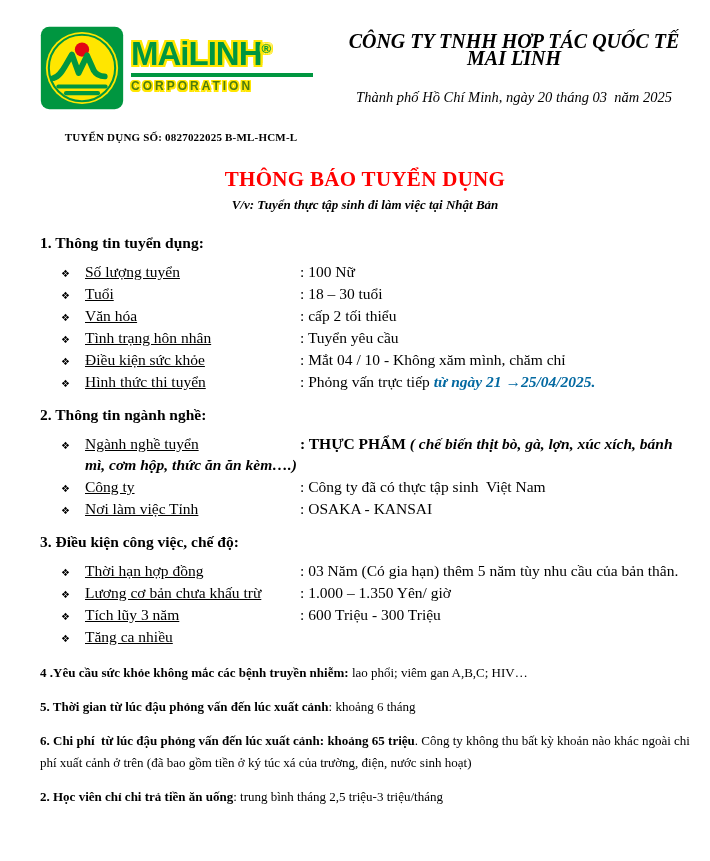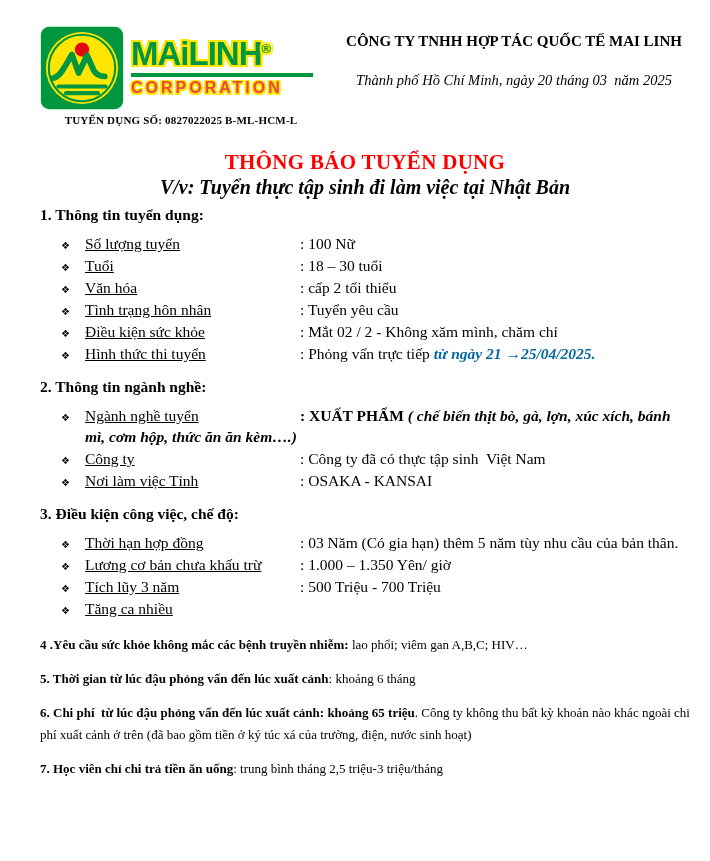--- a/index.html
+++ b/index.html
@@ -21,41 +21,41 @@
     font-size:33px; line-height:36px; letter-spacing:-1px; color:#009640;
     white-space:nowrap;
     text-shadow:-2px -2px 0 #FFE600, 2px -2px 0 #FFE600, -2px 2px 0 #FFE600,
                  2px 2px 0 #FFE600, -2px 0 0 #FFE600, 2px 0 0 #FFE600,
                  0 -2px 0 #FFE600, 0 2px 0 #FFE600;
   }
   .brand-word sup { font-size:13px; letter-spacing:0; }
   .brand-bar { height:4px; background:#009640; margin:1px 0 2px; width:182px; }
   .brand-corp {
     font-family:"Liberation Sans", sans-serif; font-weight:bold;
-    font-size:16px; letter-spacing:3px; color:#ef4444; white-space:nowrap;
+    font-size:12px; letter-spacing:3px; color:#4d7c0f; white-space:nowrap;
     text-shadow:-1.5px -1.5px 0 #FFE600, 1.5px -1.5px 0 #FFE600,
                 -1.5px 1.5px 0 #FFE600, 1.5px 1.5px 0 #FFE600,
                 -1.5px 0 0 #FFE600, 1.5px 0 0 #FFE600,
                  0 -1.5px 0 #FFE600, 0 1.5px 0 #FFE600;
   }
-  .recruit-no { width:282px; margin-top:4px; text-align:center;
+  .recruit-no { width:282px; margin-top:21px; text-align:center;
     font-size:11px; font-weight:bold; letter-spacing:0.2px; }
 
   .header-right { width:352px; text-align:center; padding-top:7px; }
-  .company-line { font-weight:bold; font-size:15px; line-height:17px; }
+  .company-line { font-weight:bold; font-size:20px; line-height:17px;font-style:italic; }
   .date-line { font-style:italic; font-size:14.5px; margin-top:22px; white-space:pre-wrap; }
 
   
   .doc-title { margin-top:24px; text-align:center; color:#FF0000;
     font-weight:bold; font-size:21px; line-height:24px; letter-spacing:0.3px; }
   .doc-subtitle { margin-top:3px; text-align:center; font-weight:bold;
-    font-style:italic; font-size:20px; line-height:21px; }
+    font-style:italic; font-size:13px; line-height:21px; }
 
   
-  .section { margin-top:6px; }
+  .section { margin-top:17px; }
   .section + .section { margin-top:12px; }
   .section-heading { font-weight:bold; font-size:15.5px; line-height:21px; margin:0 0 8px 0; }
   .items { margin-left:45px; }
   .item { position:relative; font-size:15.5px; line-height:21px;
     margin-bottom:1px; white-space:pre-wrap; }
   .bullet { position:absolute; left:-24px; top:2px; font-size:10px;
     font-family:"DejaVu Sans", sans-serif; color:#000; }
   .label { display:inline-block; width:215px; vertical-align:top; white-space:normal;text-decoration:underline; }
   .red-text { color:#0369a1; font-weight:bold; font-style:italic; }
   .bold-value { font-weight:bold; }
@@ -101,42 +101,42 @@
   <div class="doc-title">THÔNG BÁO TUYỂN DỤNG</div>
   <div class="doc-subtitle">V/v: Tuyển thực tập sinh đi làm việc tại Nhật Bản</div>
 
   <div class="section">
     <div class="section-heading">1. Thông tin tuyển dụng:</div>
     <div class="items">
       <div class="item"><span class="bullet">❖</span><span class="label">Số lượng tuyển</span><span class="value">: 100 Nữ</span></div>
       <div class="item"><span class="bullet">❖</span><span class="label">Tuổi</span><span class="value">: 18 – 30 tuổi</span></div>
       <div class="item"><span class="bullet">❖</span><span class="label">Văn hóa</span><span class="value">: cấp 2 tối thiểu</span></div>
       <div class="item"><span class="bullet">❖</span><span class="label">Tình trạng hôn nhân</span><span class="value">: Tuyển yêu cầu</span></div>
-      <div class="item"><span class="bullet">❖</span><span class="label">Điều kiện sức khỏe</span><span class="value">: Mắt 02 / 2 - Không xăm mình, chăm chỉ</span></div>
+      <div class="item"><span class="bullet">❖</span><span class="label">Điều kiện sức khỏe</span><span class="value">: Mắt 04 / 10 - Không xăm mình, chăm chỉ</span></div>
       <div class="item"><span class="bullet">❖</span><span class="label">Hình thức thi tuyển</span><span class="value">: Phỏng vấn trực tiếp </span><span class="value red-text">từ ngày 21 →25/04/2025.</span></div>
     </div>
   </div>
 
   <div class="section">
     <div class="section-heading">2. Thông tin ngành nghề:</div>
     <div class="items">
-      <div class="item"><span class="bullet">❖</span><span class="label">Ngành nghề tuyển</span><span class="value bold-value">: XUẤT PHẨM </span><span class="value bi-value">( chế biến thịt bò, gà, lợn, xúc xích, bánh mì, cơm hộp, thức ăn ăn kèm….)</span></div>
+      <div class="item"><span class="bullet">❖</span><span class="label">Ngành nghề tuyển</span><span class="value bold-value">: THỰC PHẨM </span><span class="value bi-value">( chế biến thịt bò, gà, lợn, xúc xích, bánh mì, cơm hộp, thức ăn ăn kèm….)</span></div>
       <div class="item"><span class="bullet">❖</span><span class="label">Công ty</span><span class="value">: Công ty đã có thực tập sinh  Việt Nam</span></div>
       <div class="item"><span class="bullet">❖</span><span class="label">Nơi làm việc Tỉnh</span><span class="value">: OSAKA - KANSAI</span></div>
     </div>
   </div>
 
   <div class="section">
     <div class="section-heading">3. Điều kiện công việc, chế độ:</div>
     <div class="items">
       <div class="item"><span class="bullet">❖</span><span class="label">Thời hạn hợp đồng</span><span class="value">: 03 Năm (Có gia hạn) thêm 5 năm tùy nhu cầu của bản thân.</span></div>
       <div class="item"><span class="bullet">❖</span><span class="label">Lương cơ bản chưa khấu trừ</span><span class="value">: 1.000 – 1.350 Yên/ giờ</span></div>
-      <div class="item"><span class="bullet">❖</span><span class="label">Tích lũy 3 năm</span><span class="value">: 500 Triệu - 700 Triệu</span></div>
+      <div class="item"><span class="bullet">❖</span><span class="label">Tích lũy 3 năm</span><span class="value">: 600 Triệu - 300 Triệu</span></div>
       <div class="item"><span class="bullet">❖</span><span class="label">Tăng ca nhiều</span><span class="value"></span></div>
     </div>
   </div>
 
   <p class="para para-first"><span class="pb">4 .Yêu cầu sức khỏe không mắc các bệnh truyền nhiễm:</span><span> lao phổi; viêm gan A,B,C; HIV…</span></p>
   <p class="para"><span class="pb">5. Thời gian từ lúc đậu phỏng vấn đến lúc xuất cảnh</span><span>: khoảng 6 tháng</span></p>
   <p class="para"><span class="pb">6. Chi phí  từ lúc đậu phỏng vấn đến lúc xuất cảnh: khoảng 65 triệu</span><span>. Công ty không thu bất kỳ khoản nào khác ngoài chi phí xuất cảnh ở trên (đã bao gồm tiền ở ký túc xá của trường, điện, nước sinh hoạt)</span></p>
-  <p class="para"><span class="pb">7. Học viên chỉ chi trả tiền ăn uống</span><span>: trung bình tháng 2,5 triệu-3 triệu/tháng</span></p>
+  <p class="para"><span class="pb">2. Học viên chỉ chi trả tiền ăn uống</span><span>: trung bình tháng 2,5 triệu-3 triệu/tháng</span></p>
 
 </div>
 
 </body></html>

